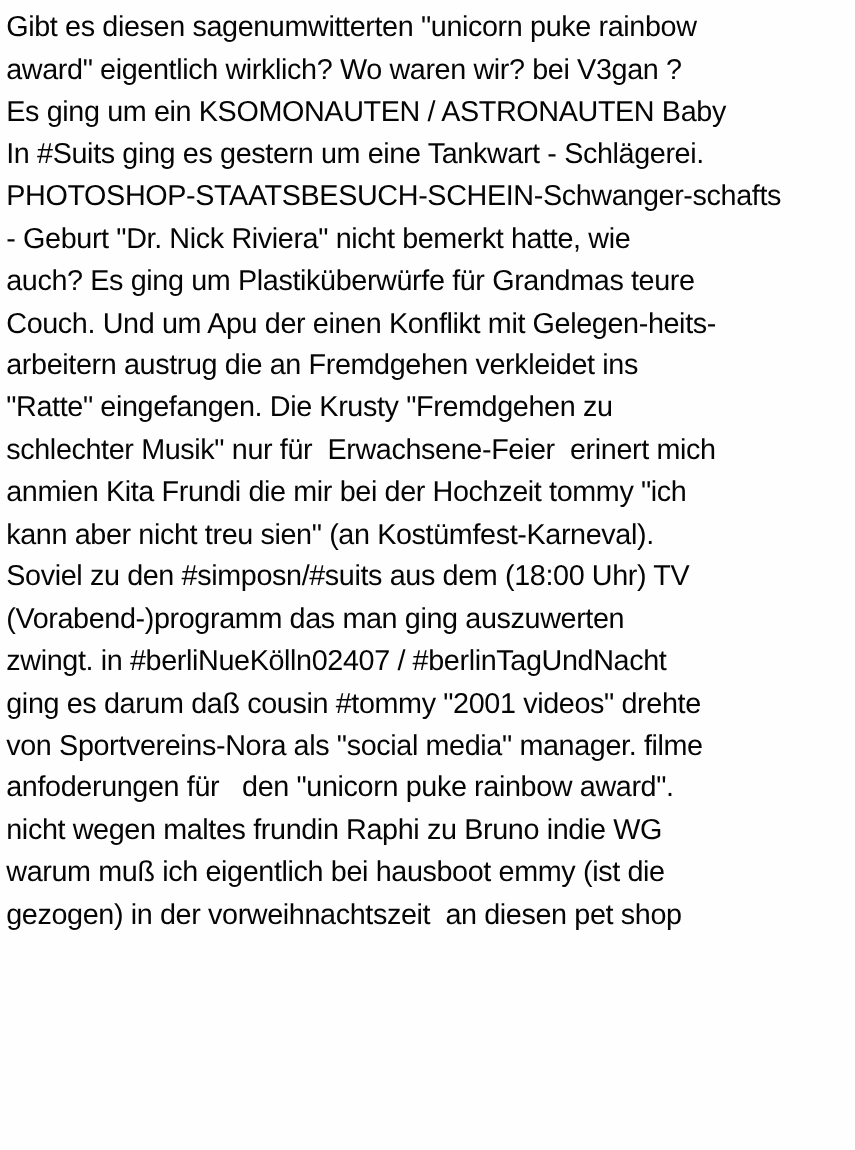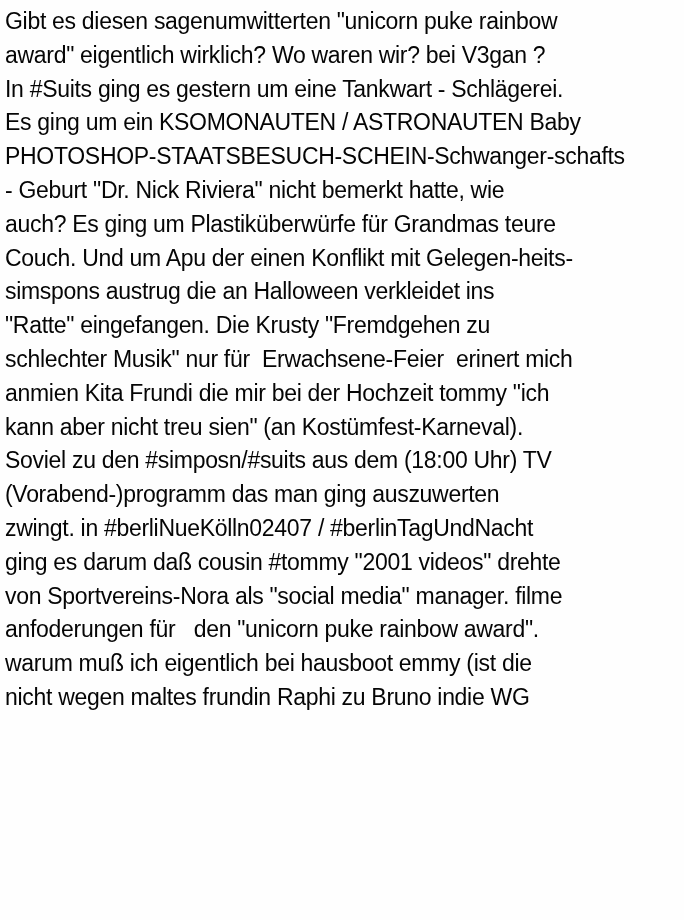--- a/index.html
+++ b/index.html
@@ -25,32 +25,33 @@
     letter-spacing: -0.3px;
     font-weight: 400;
   }
 </style>
 </head>
 <body>
 
 <div class="page">
   <div class="text-line">Gibt es diesen sagenumwitterten "unicorn puke rainbow</div>
   <div class="text-line">award" eigentlich wirklich? Wo waren wir? bei V3gan ?</div>
+  <div class="text-line">Es ging um ein KSOMONAUTEN / ASTRONAUTEN Baby</div>
   <div class="text-line">In #Suits ging es gestern um eine Tankwart - Schlägerei.</div>
-  <div class="text-line">Es ging um ein KSOMONAUTEN / ASTRONAUTEN Baby</div>
   <div class="text-line">PHOTOSHOP-STAATSBESUCH-SCHEIN-Schwanger-schafts</div>
   <div class="text-line">- Geburt "Dr. Nick Riviera" nicht bemerkt hatte, wie</div>
   <div class="text-line">auch? Es ging um Plastiküberwürfe für Grandmas teure</div>
   <div class="text-line">Couch. Und um Apu der einen Konflikt mit Gelegen-heits-</div>
-  <div class="text-line">simspons austrug die an Halloween verkleidet ins</div>
+  <div class="text-line">arbeitern austrug die an Fremdgehen verkleidet ins</div>
   <div class="text-line">"Ratte" eingefangen. Die Krusty "Fremdgehen zu</div>
   <div class="text-line">schlechter Musik" nur für  Erwachsene-Feier  erinert mich</div>
   <div class="text-line">anmien Kita Frundi die mir bei der Hochzeit tommy "ich</div>
   <div class="text-line">kann aber nicht treu sien" (an Kostümfest-Karneval).</div>
   <div class="text-line">Soviel zu den #simposn/#suits aus dem (18:00 Uhr) TV</div>
   <div class="text-line">(Vorabend-)programm das man ging auszuwerten</div>
   <div class="text-line">zwingt. in #berliNueKölln02407 / #berlinTagUndNacht</div>
   <div class="text-line">ging es darum daß cousin #tommy "2001 videos" drehte</div>
   <div class="text-line">von Sportvereins-Nora als "social media" manager. filme</div>
   <div class="text-line">anfoderungen für   den "unicorn puke rainbow award".</div>
+  <div class="text-line">nicht wegen maltes frundin Raphi zu Bruno indie WG</div>
   <div class="text-line">warum muß ich eigentlich bei hausboot emmy (ist die</div>
-  <div class="text-line">nicht wegen maltes frundin Raphi zu Bruno indie WG</div>
+  <div class="text-line">gezogen) in der vorweihnachtszeit  an diesen pet shop</div>
 </div>
 
 </body></html>

